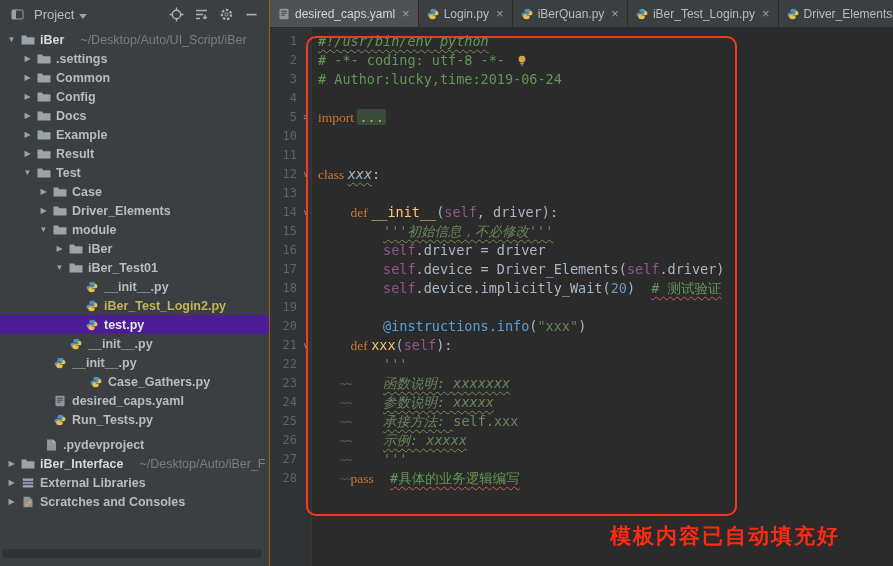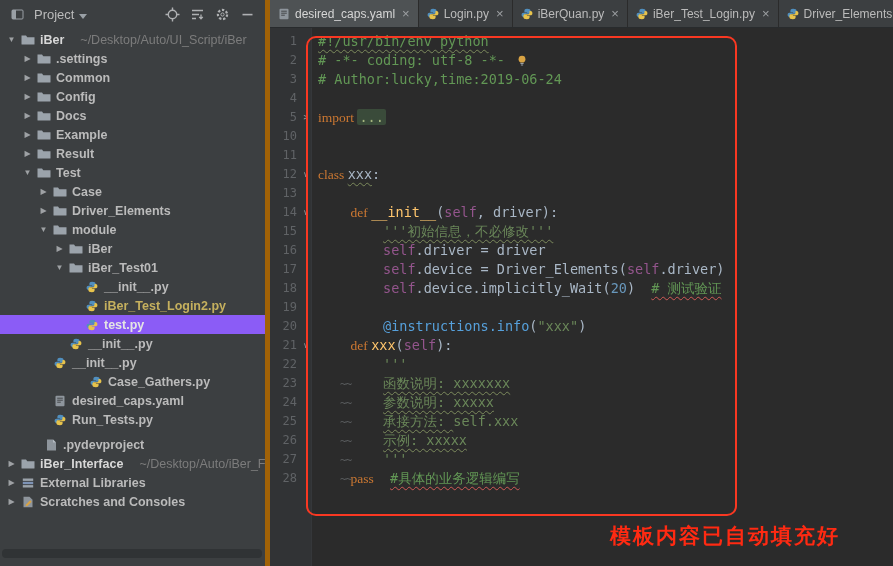--- a/index.html
+++ b/index.html
@@ -5,33 +5,33 @@
   * { margin:0; padding:0; box-sizing:border-box; }
   html,body { width:893px; height:566px; }
   body {
     position:relative; overflow:hidden; background:#2B2B2B;
     font-family:"Liberation Sans", sans-serif;
   }
 
   
   .project-panel {
     position:absolute; left:0; top:0; width:270px; height:566px;
-    background:#3C3F41; border-right:5px solid #a16207; overflow:hidden;
+    background:#3C3F41; border-right:1px solid #a16207; overflow:hidden;
   }
   .panel-header {
     height:28px; display:flex; align-items:center; gap:5px;
     padding:0 8px 0 7px; color:#BBBBBB; font-size:13px;
   }
   .hdr-title { margin-left:2px; cursor:pointer; }
   .hdr-spacer { flex:1; }
   .hdr-btn { display:inline-flex; align-items:center; justify-content:center;
     width:20px; height:20px; cursor:pointer; }
   .tree { position:absolute; left:0; top:30px; width:270px; }
   .tree-row { display:flex; align-items:center; height:19px; white-space:nowrap; cursor:pointer; }
-  .tree-row.selected { background:#8b5cf6; }
+  .tree-row.selected { background:#4c1d95; }
   .chevron { width:15px; flex:none; text-align:center; font-size:8px; color:#9EA1A4; }
   .tree-icon { width:18px; flex:none; display:inline-flex; justify-content:center; align-items:center; margin-right:3px; }
   .tree-label { font-size:12.5px; color:#BBBBBB;font-weight:bold; }
   .tree-label.bold { font-weight:bold; color:#D8D8D8; }
   .selected .tree-label { color:#E4E4E4; }
   .tree-path { font-size:12.5px; color:#7C7C7C; margin-left:16px; }
   .panel-hscrollbar {
     position:absolute; left:2px; top:549px; width:260px; height:9px;
     background:#303335; border-radius:4px;
   }
@@ -61,21 +61,21 @@
   .plain    { color:#A9B7C6; }
   .keyword  { color:#CC7832;font-family:Liberation Serif, serif; }
   .comment  { color:#629755; }
   .string   { color:#6A8759; }
   .func     { color:#FFC66D; }
   .selfkw   { color:#94558D;text-align:right; }
   .number   { color:#6897BB; }
   .decorator{ color:#56A0DB; }
   .foldchip { background:#3A4B3A; color:#A5B57E; border-radius:2px; padding:0 2px; }
   .wavy    { text-decoration-line:underline; text-decoration-style:wavy;
-             text-decoration-color:#7C8A5C; text-underline-offset:3px; text-decoration-thickness:1px; }
+             text-decoration-color:#7C8A5C; text-underline-offset:3px; text-decoration-thickness:1px;font-style:italic; }
   .redwavy { text-decoration-line:underline; text-decoration-style:wavy;
              text-decoration-color:#CF5B56; text-underline-offset:3px; text-decoration-thickness:1px; }
   .bulb { display:inline-flex; margin-left:4px; vertical-align:middle; }
   .sq { position:absolute; left:70px; top:1px; color:#5A5D5F; font-size:11px; letter-spacing:-1px; }
 
   
   .annotation-box {
     position:absolute; left:36px; top:36px; width:431px; height:480px;
     border:2px solid #F93822; border-radius:10px; z-index:5; pointer-events:none;
   }

